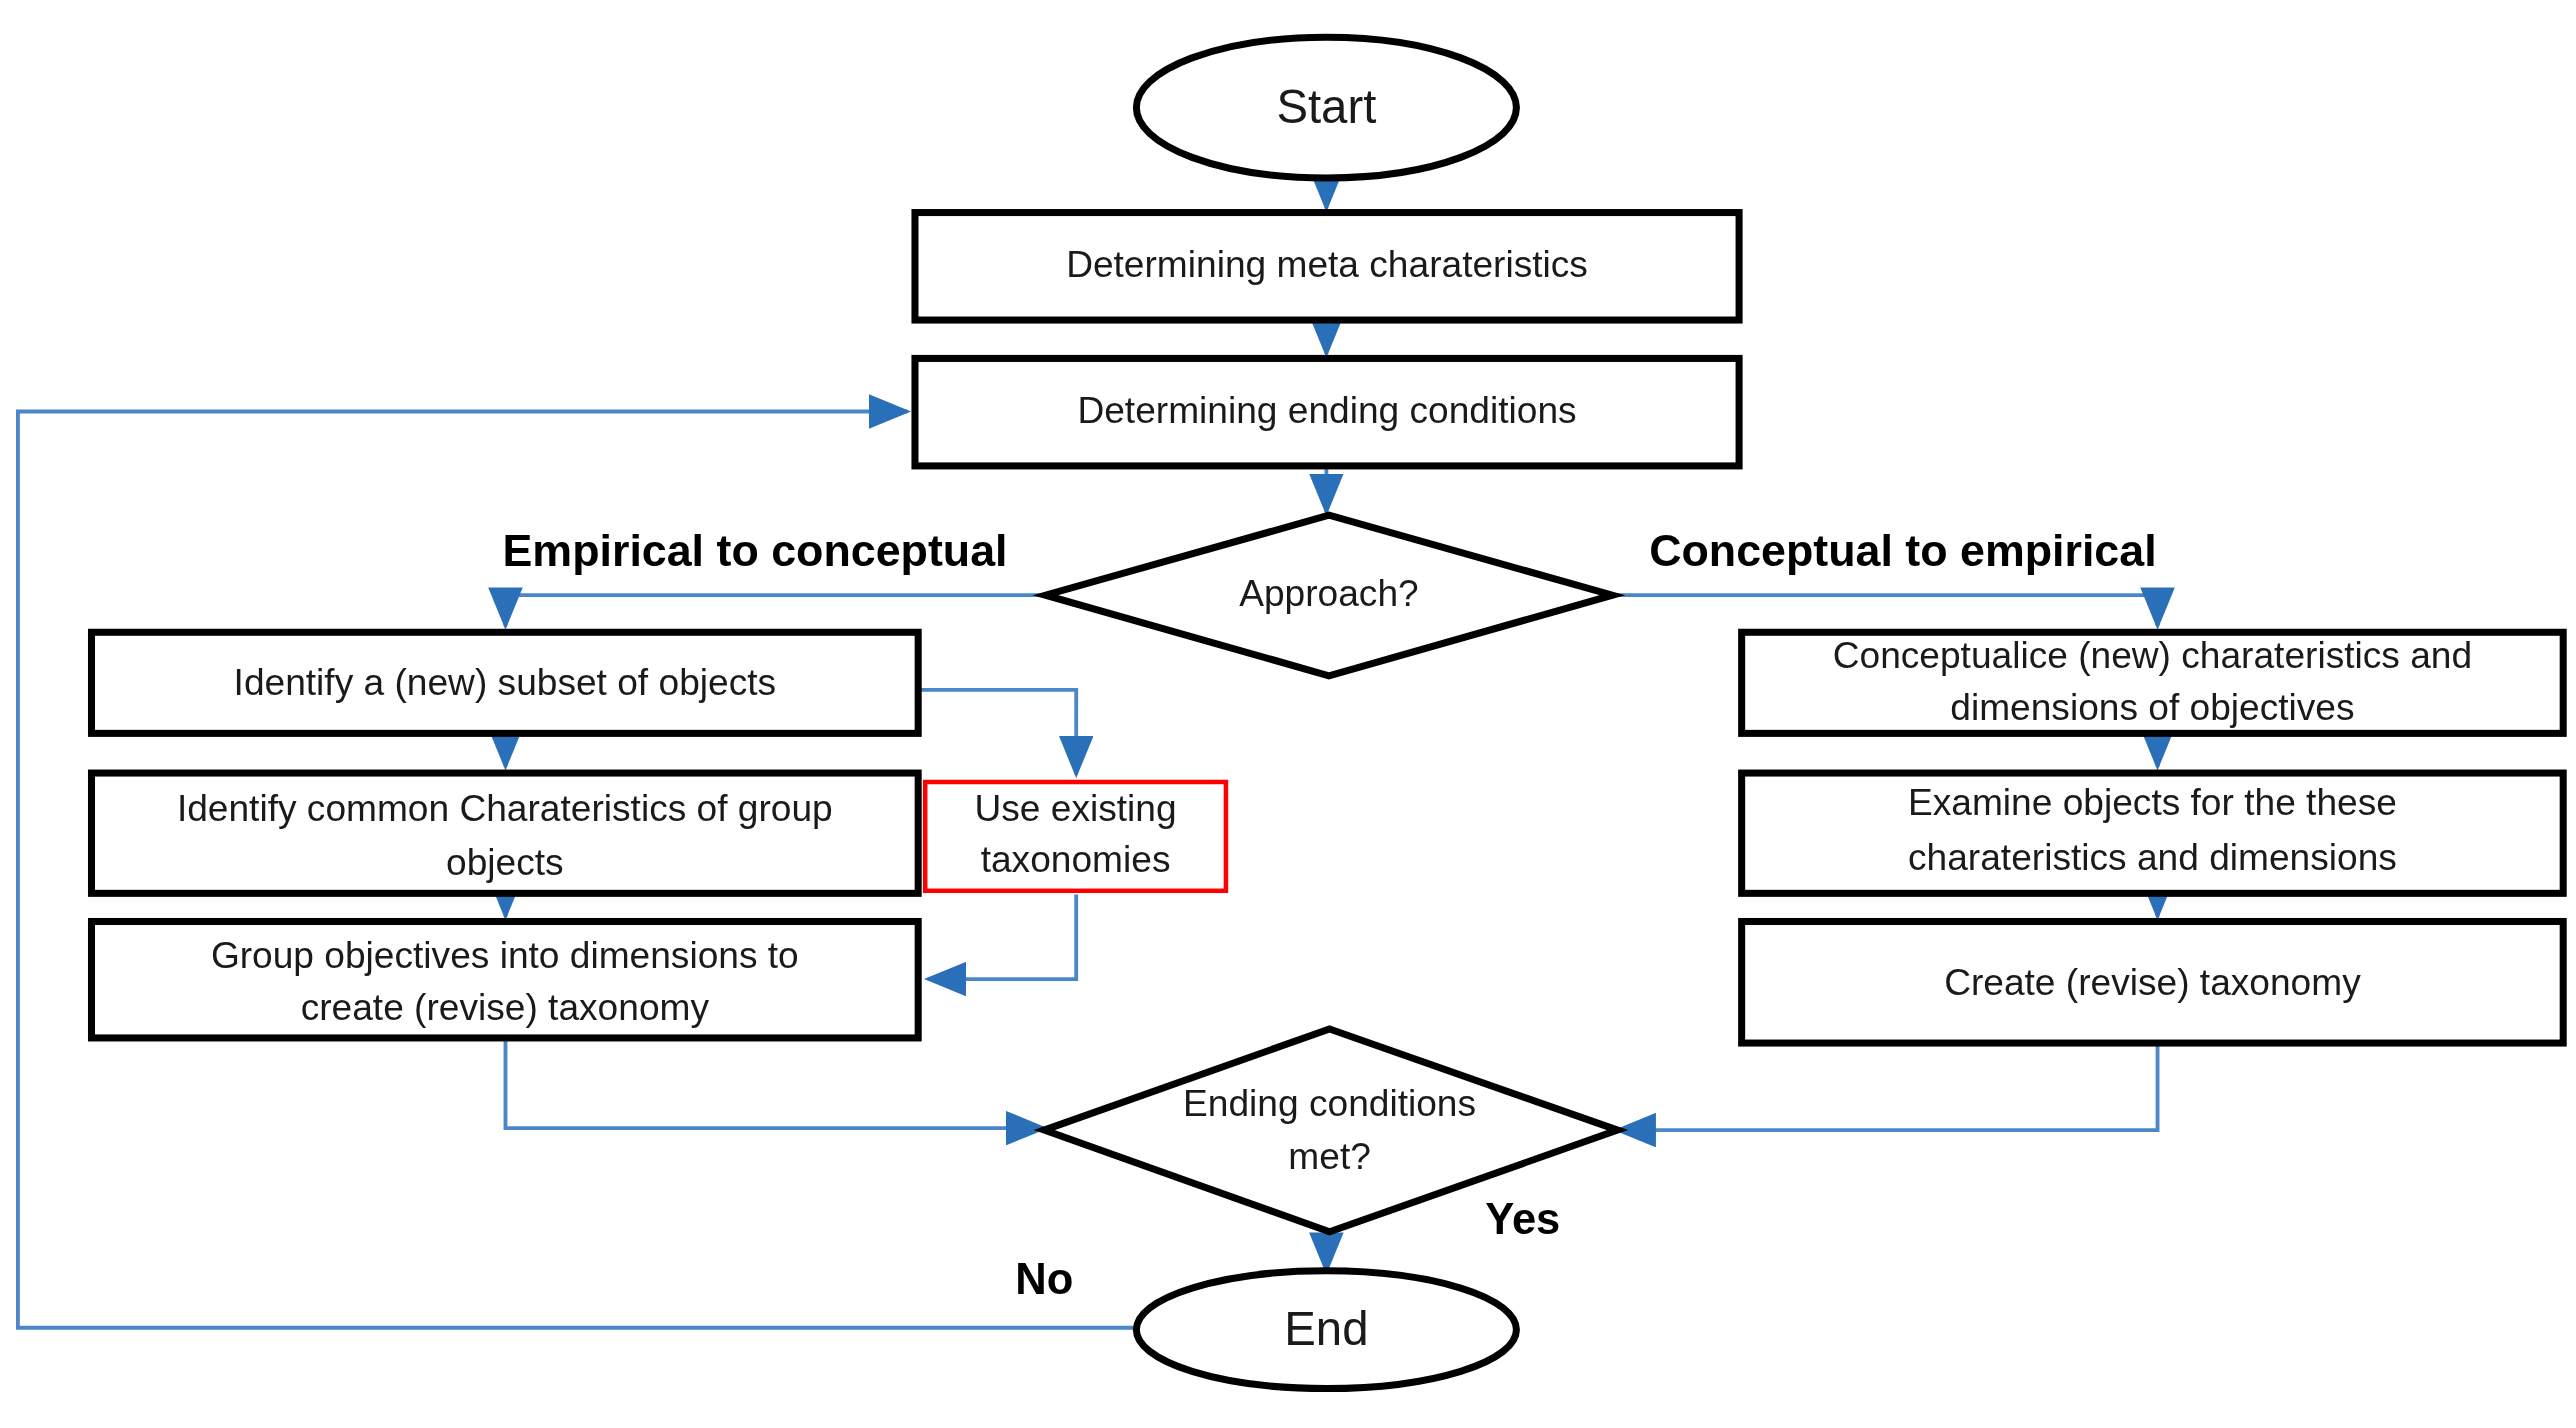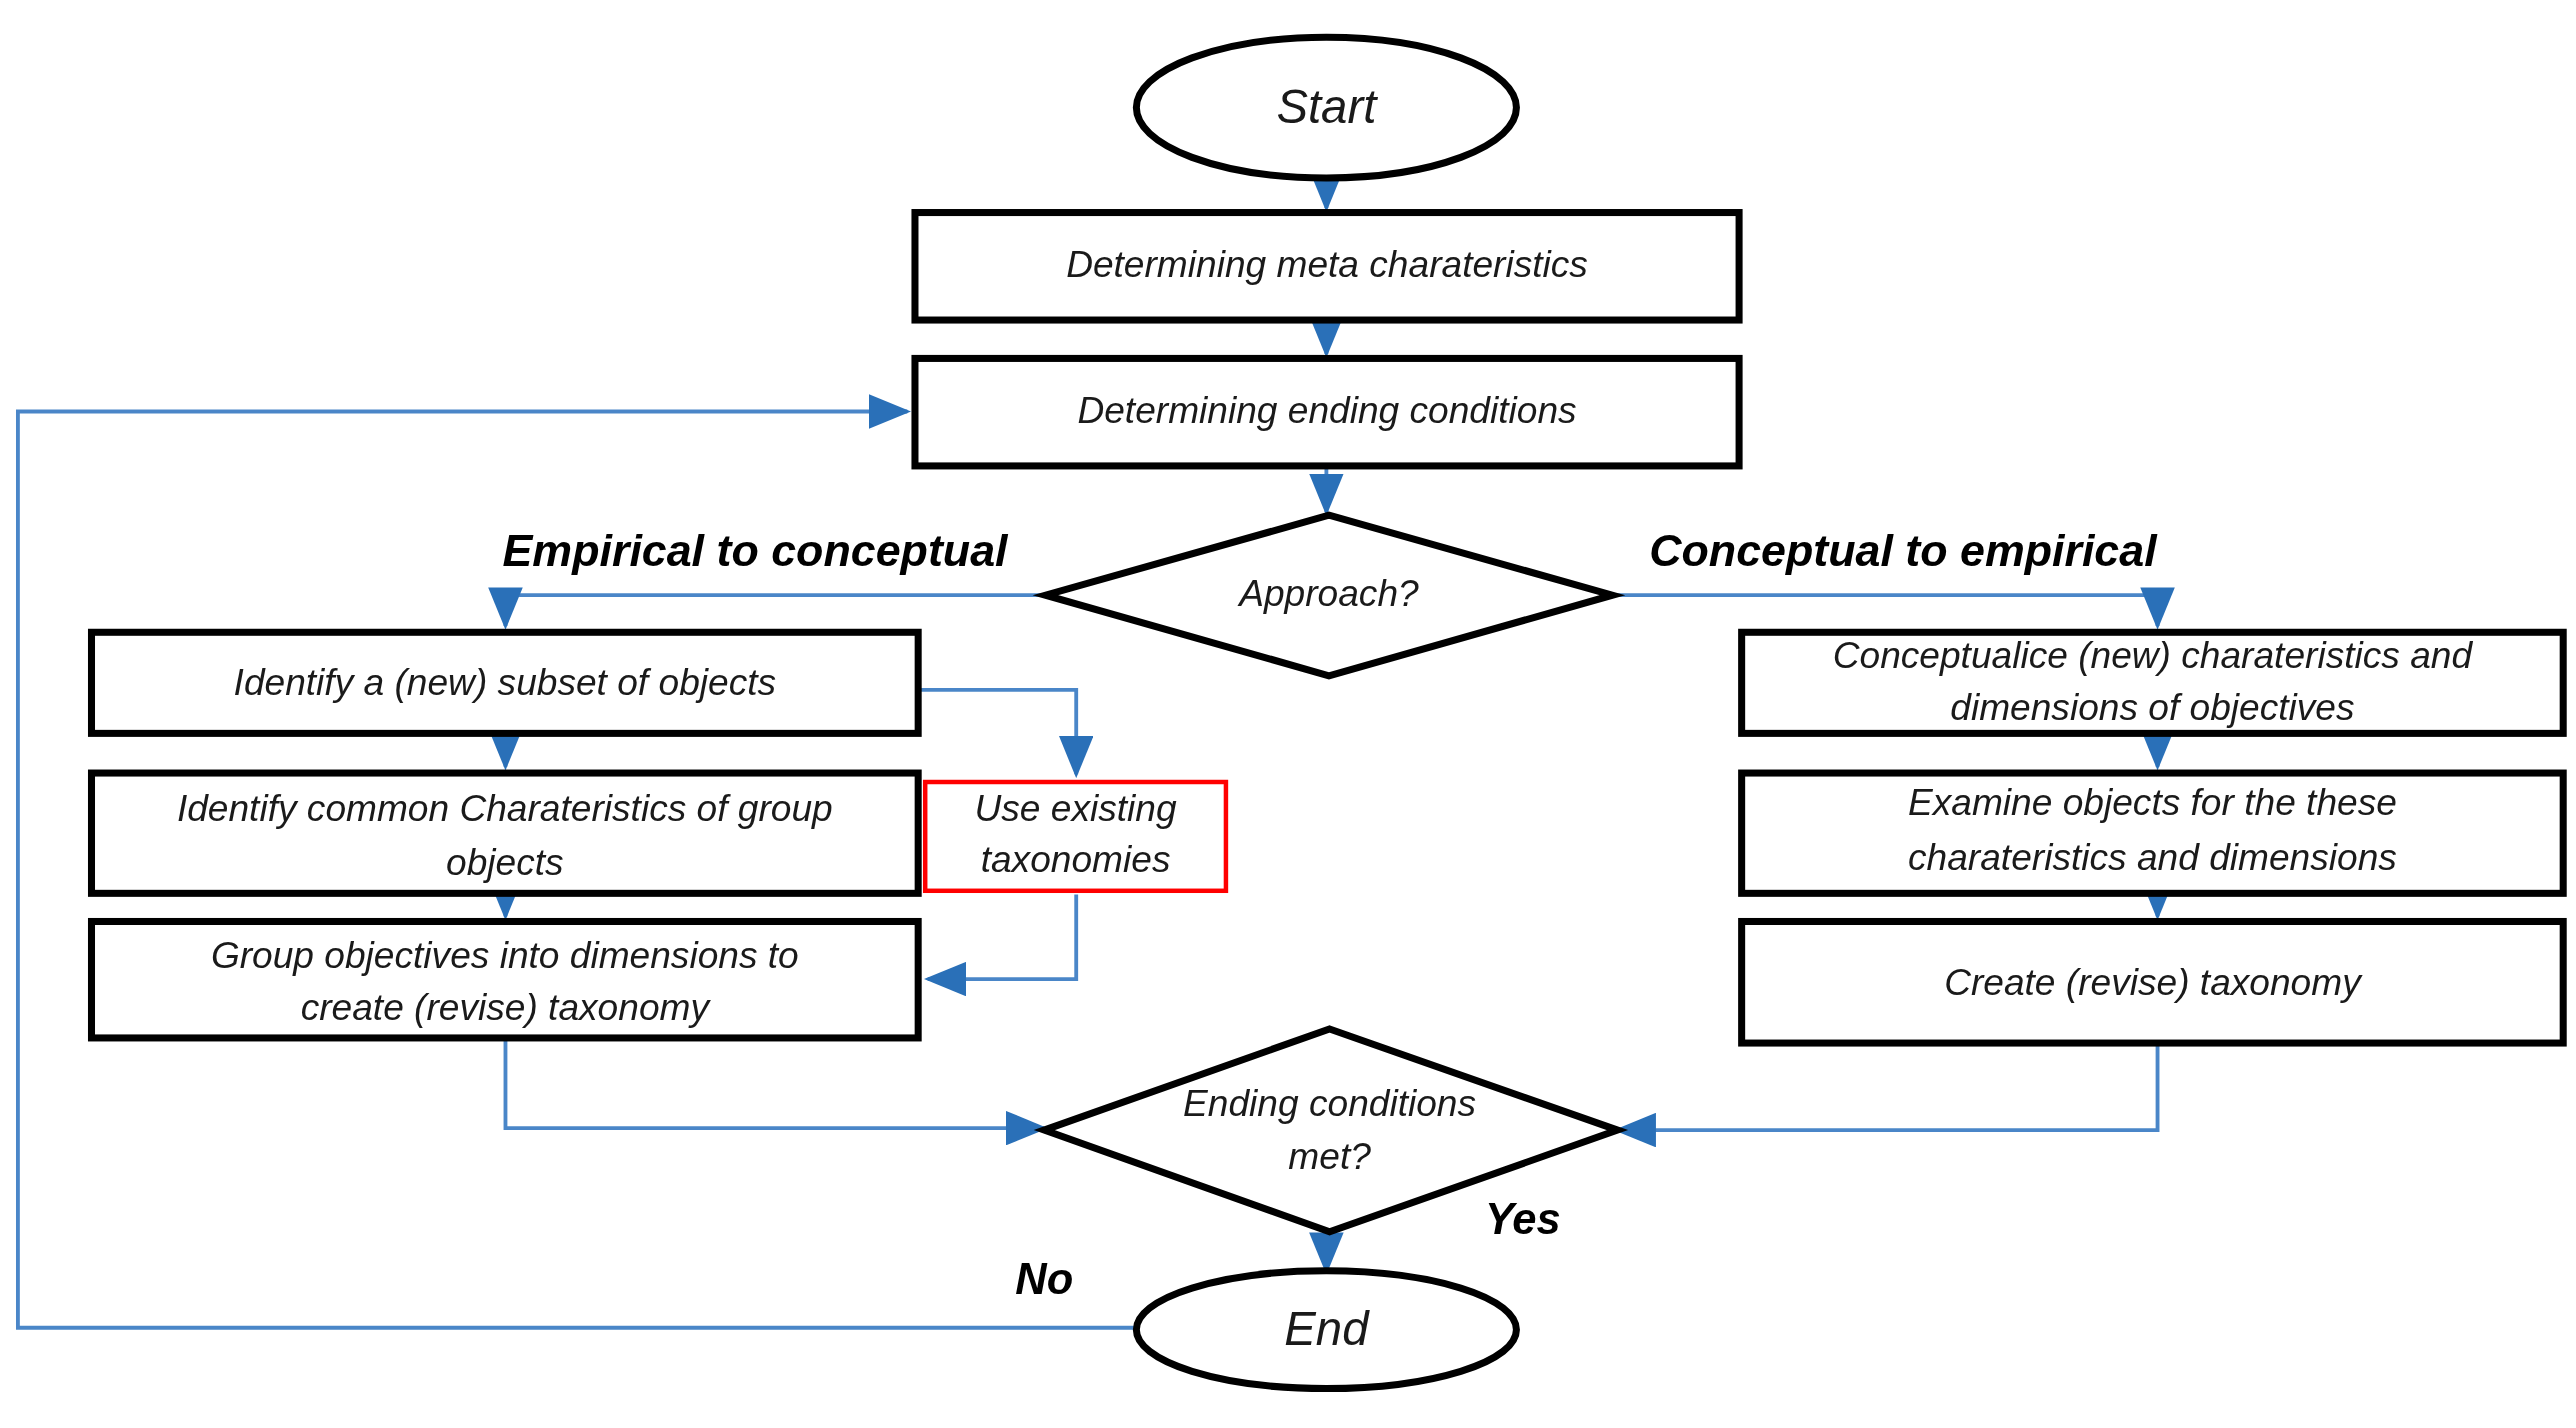--- a/index.html
+++ b/index.html
@@ -11,21 +11,20 @@
     width: 2576px;
     height: 1429px;
     font-family: "Liberation Sans", sans-serif;
     overflow: hidden;
   }
   #flowchart-root {
     position: relative;
     width: 2576px;
     height: 1429px;
     background: #ffffff;
-    font-style: italic;
   }
   svg.fc {
     position: absolute;
     top: 0;
     left: 0;
     width: 2576px;
     height: 1429px;
   }
   .node-shape {
     fill: #ffffff;

